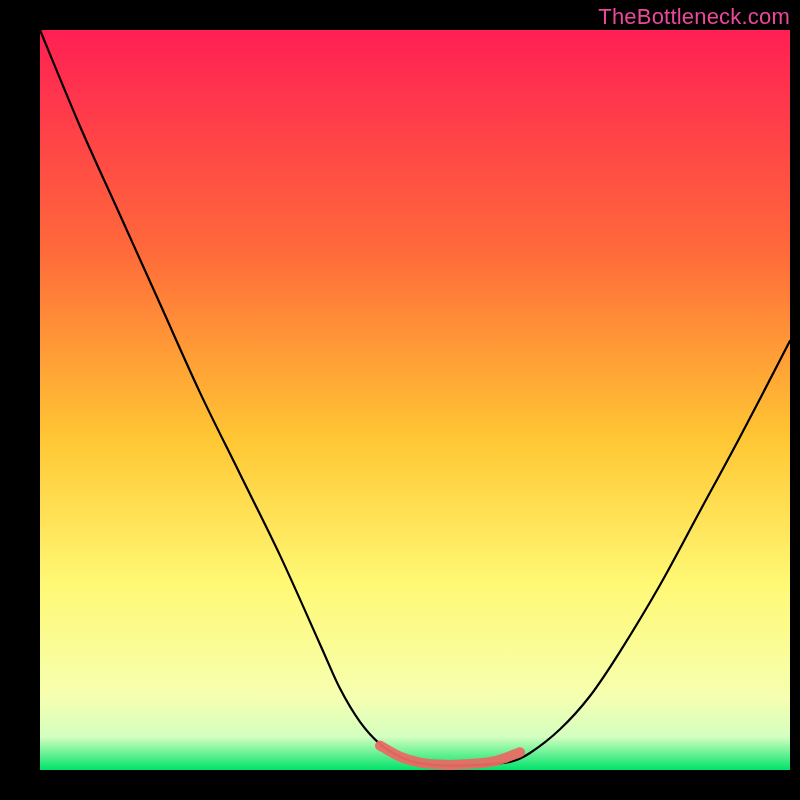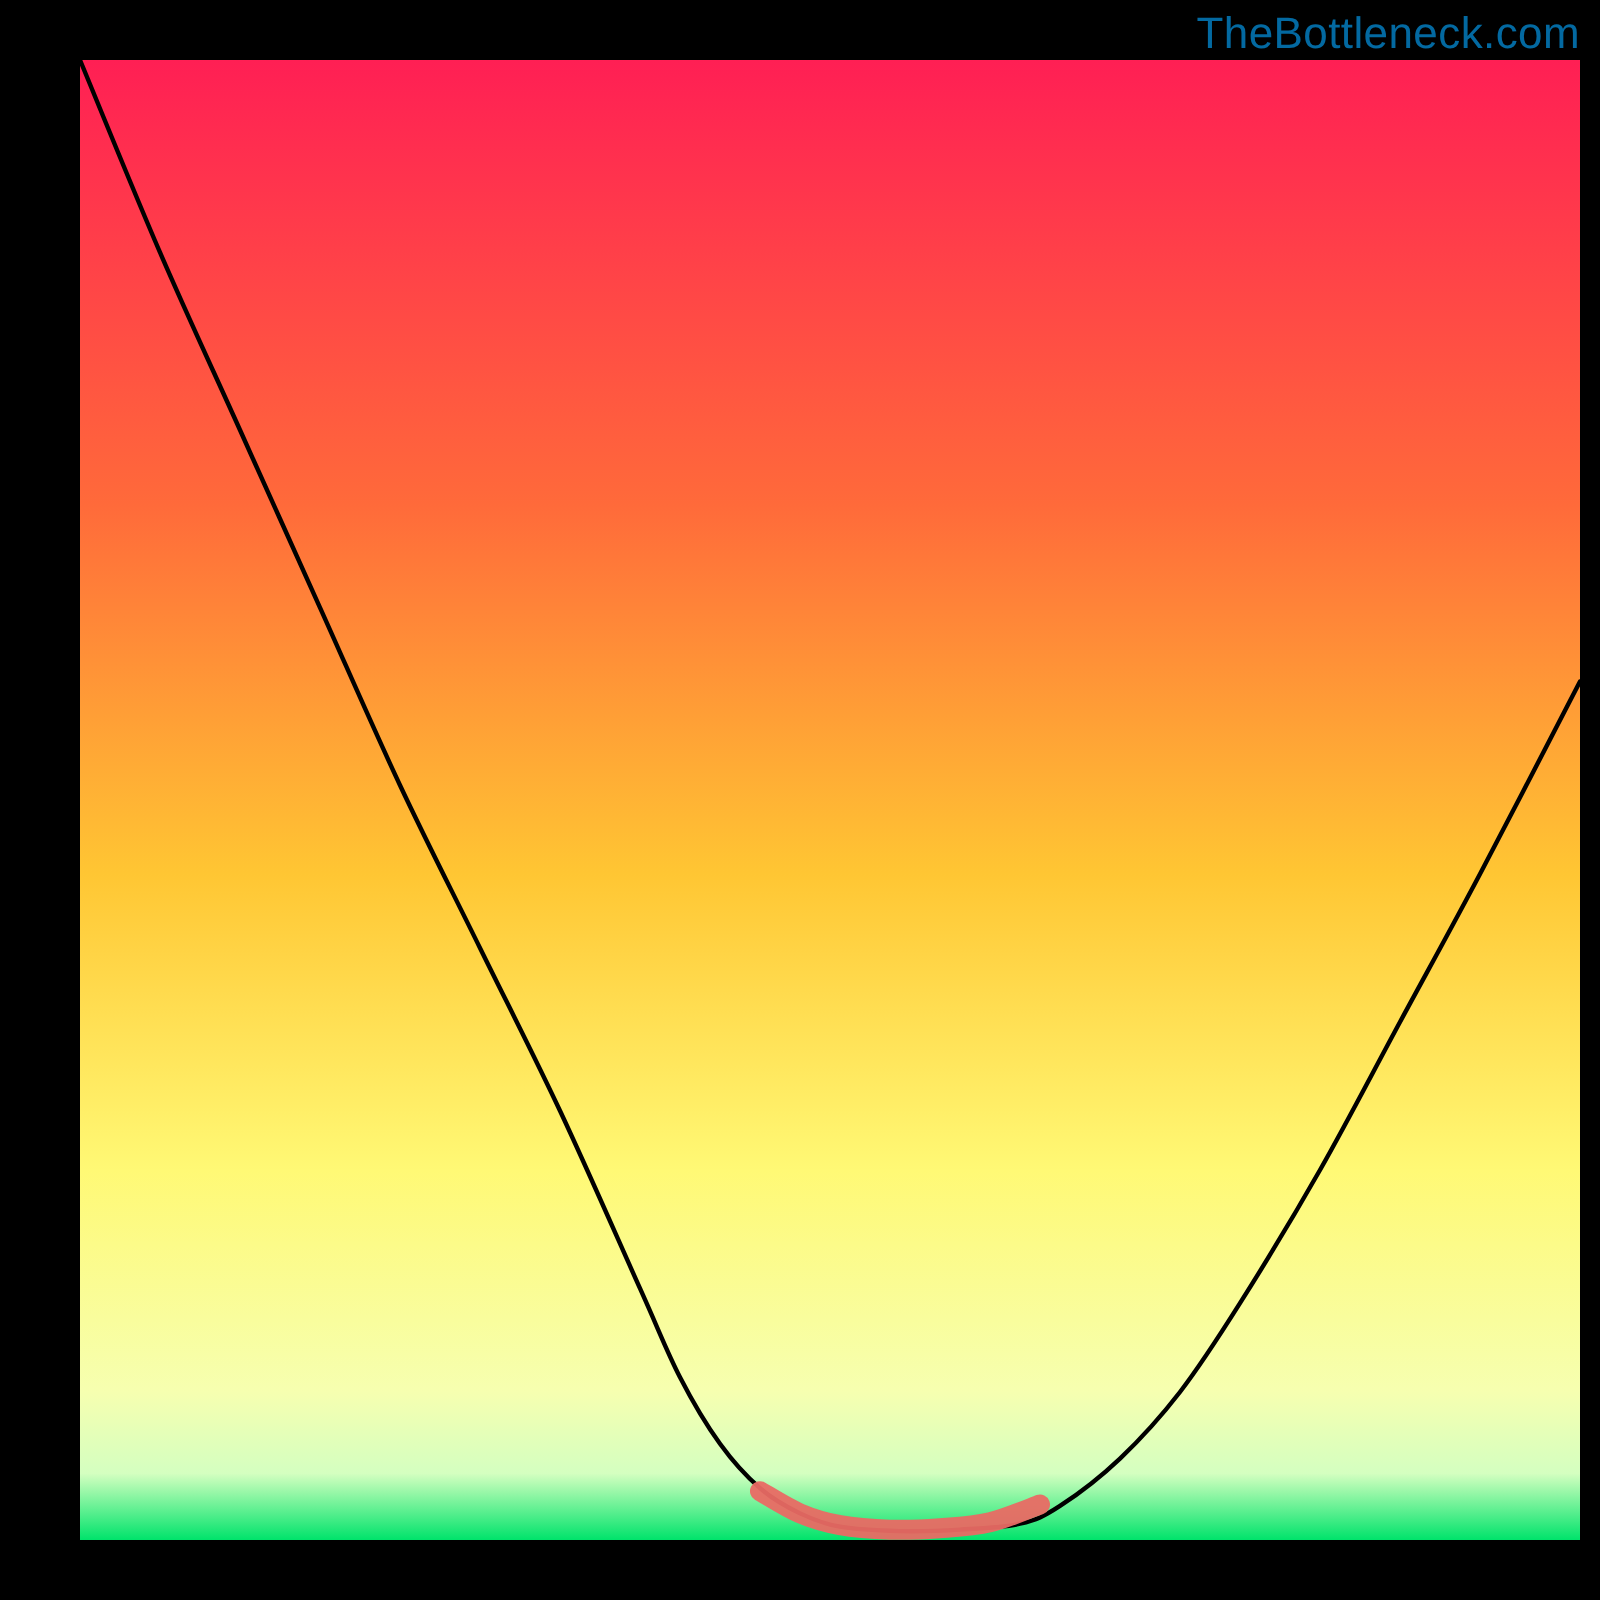--- a/index.html
+++ b/index.html
@@ -15,21 +15,21 @@
     width: 800px;
     height: 800px;
     background: #000;
   }
   .watermark {
     position: absolute;
     top: 4px;
     right: 10px;
     font-family: Arial, Helvetica, sans-serif;
     font-size: 22px;
-    color: #0369a1;
+    color: #ec4899;
     letter-spacing: 0.2px;
     z-index: 20;
   }
   svg.plot {
     position: absolute;
     left: 0;
     top: 0;
     width: 800px;
     height: 800px;
     z-index: 10;

